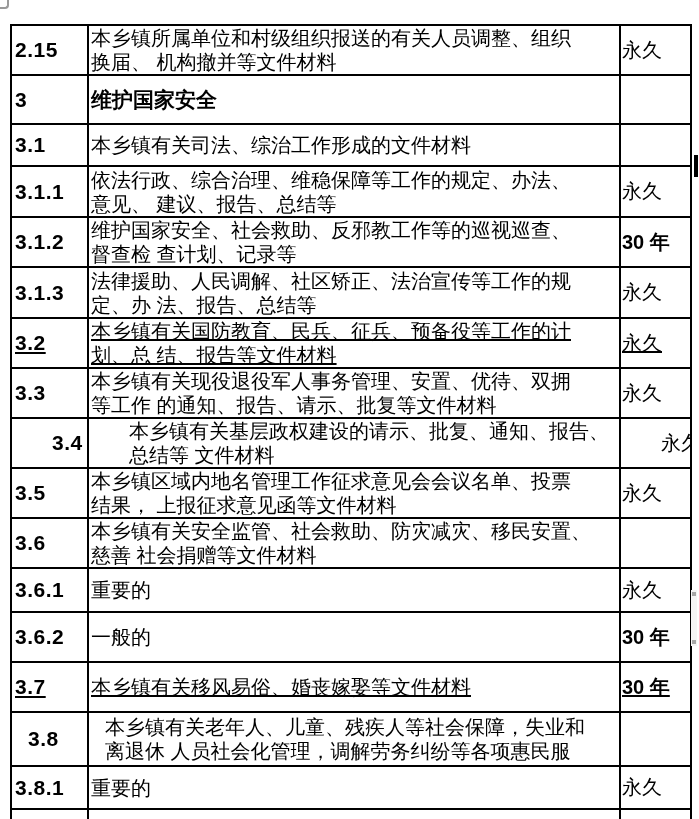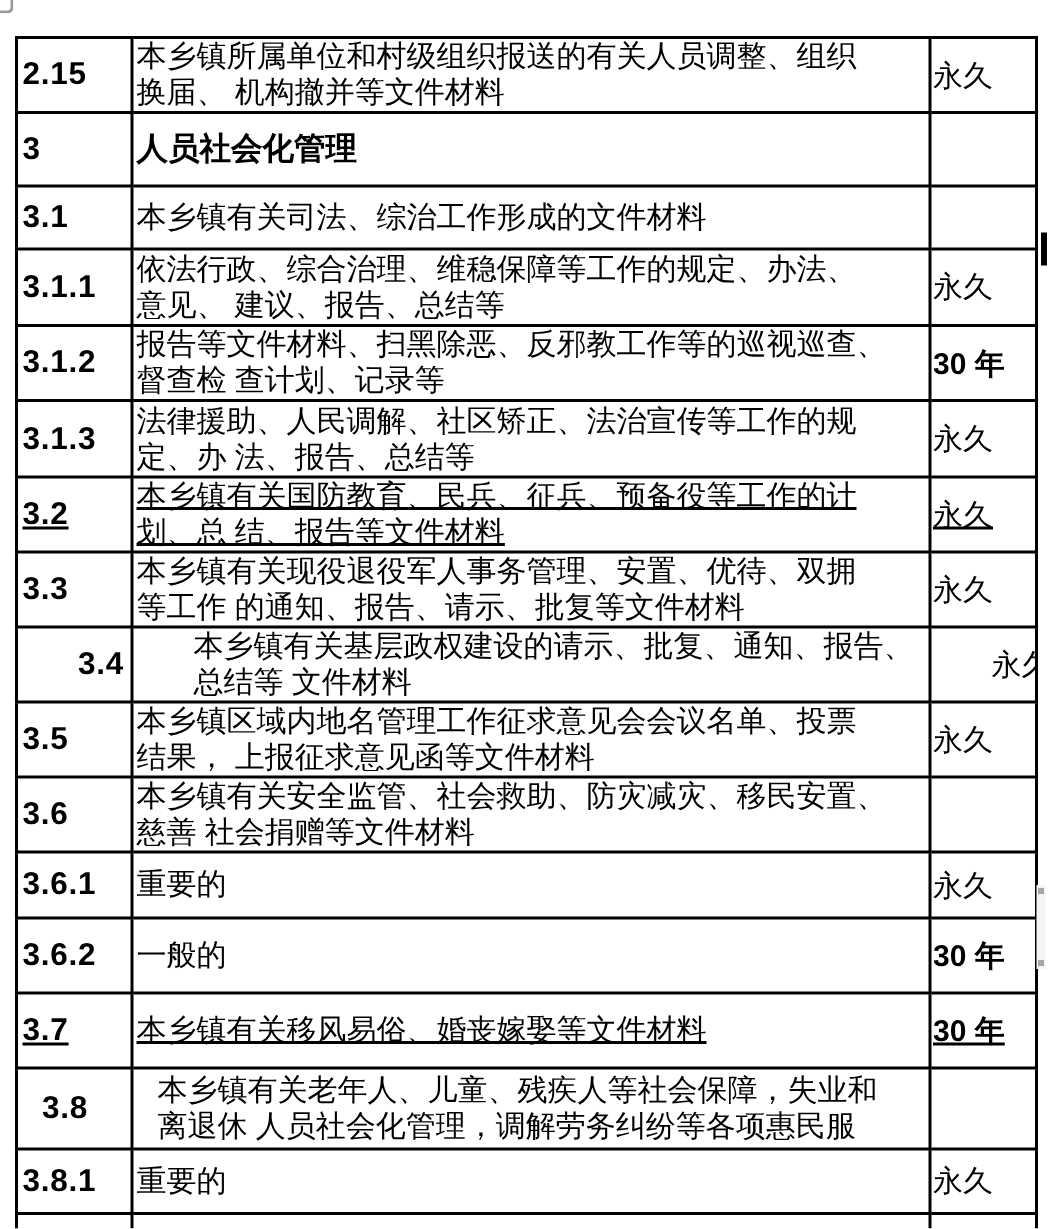--- a/index.html
+++ b/index.html
@@ -117,37 +117,37 @@
   <table id="schedule">
     <tbody id="schedule-body">
         <tr>
           <td class="num">2.15</td>
           <td class="desc">本乡镇所属单位和村级组织报送的有关人员调整、组织
 换届、 机构撤并等文件材料</td>
           <td class="ret">永久</td>
         </tr>
         <tr class="section">
           <td class="num">3</td>
-          <td class="desc">人员社会化管理</td>
+          <td class="desc">维护国家安全</td>
           <td class="ret"></td>
         </tr>
         <tr>
           <td class="num">3.1</td>
           <td class="desc">本乡镇有关司法、综治工作形成的文件材料</td>
           <td class="ret"></td>
         </tr>
         <tr>
           <td class="num">3.1.1</td>
           <td class="desc">依法行政、综合治理、维稳保障等工作的规定、办法、
 意见、 建议、报告、总结等</td>
           <td class="ret">永久</td>
         </tr>
         <tr>
           <td class="num">3.1.2</td>
-          <td class="desc">报告等文件材料、扫黑除恶、反邪教工作等的巡视巡查、
+          <td class="desc">维护国家安全、社会救助、反邪教工作等的巡视巡查、
 督查检 查计划、记录等</td>
           <td class="ret bold">30 年</td>
         </tr>
         <tr>
           <td class="num">3.1.3</td>
           <td class="desc">法律援助、人民调解、社区矫正、法治宣传等工作的规
 定、办 法、报告、总结等</td>
           <td class="ret">永久</td>
         </tr>
         <tr>

